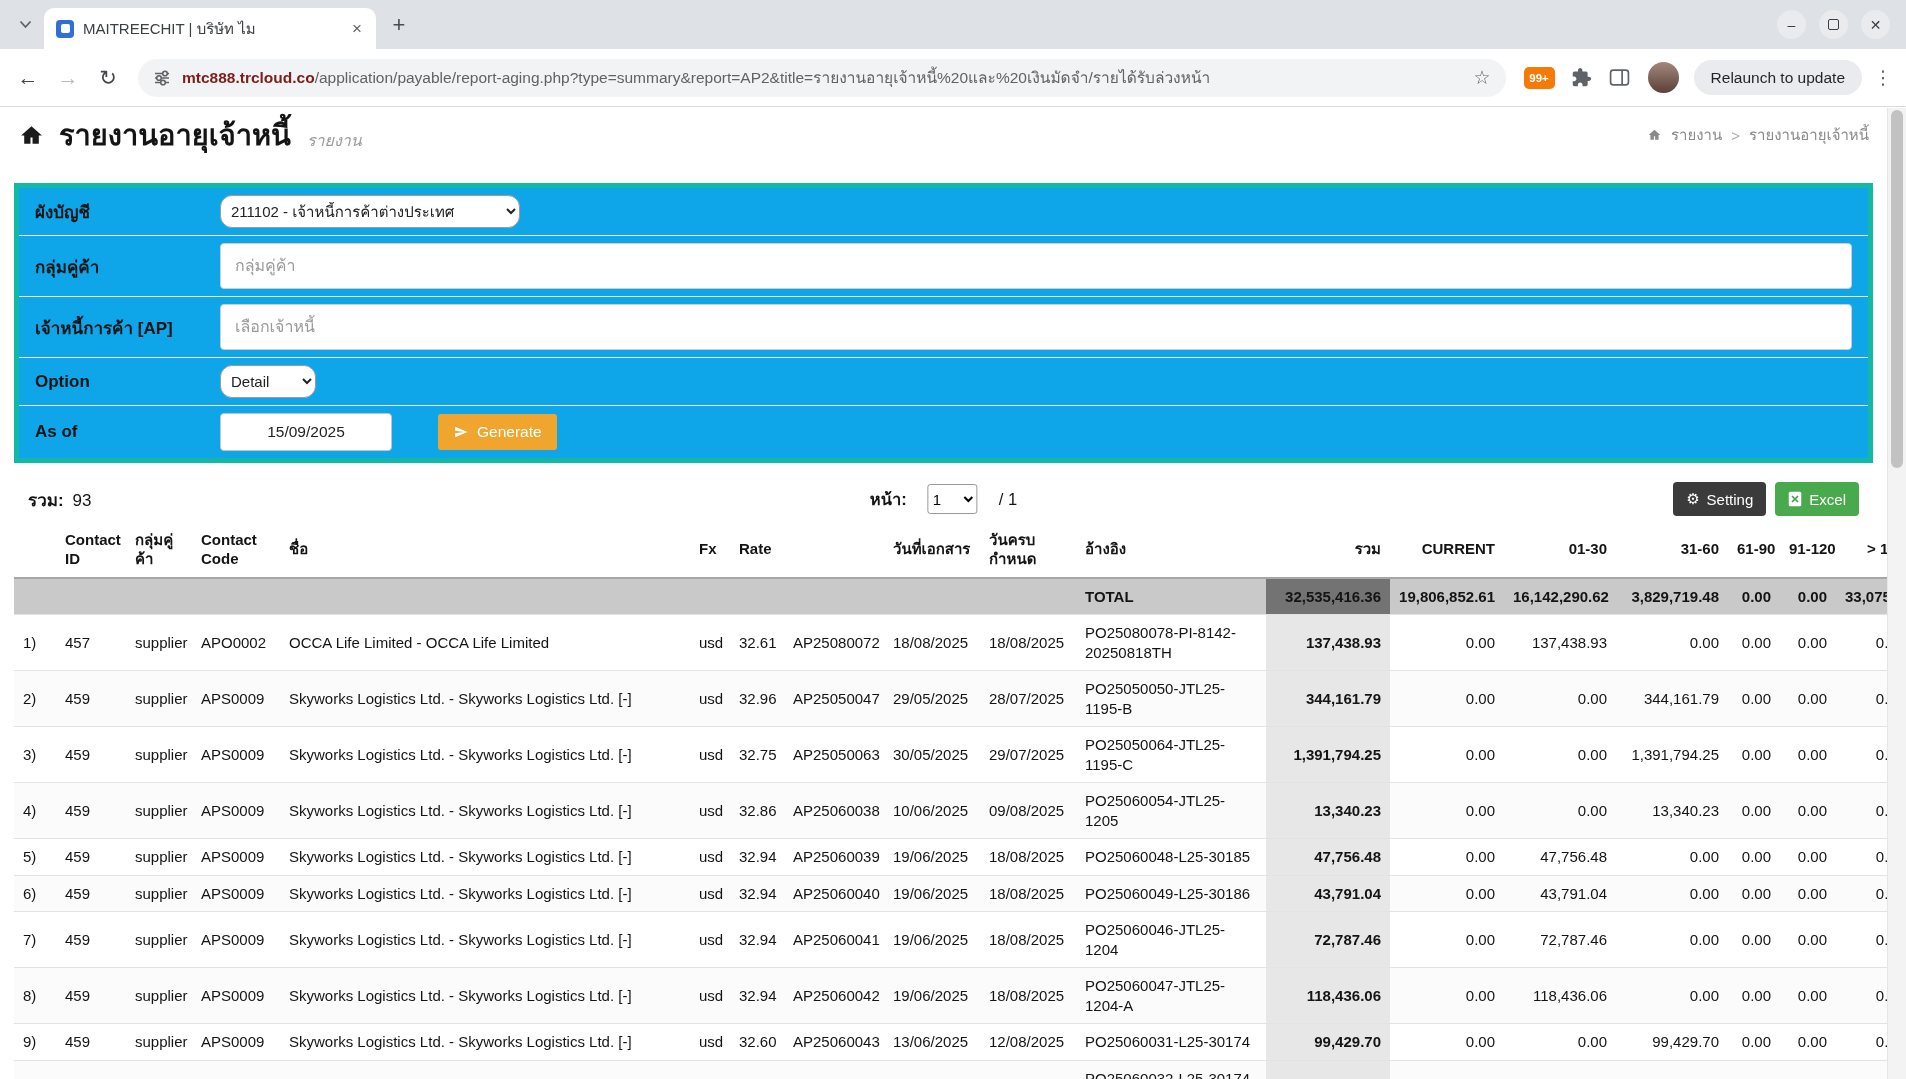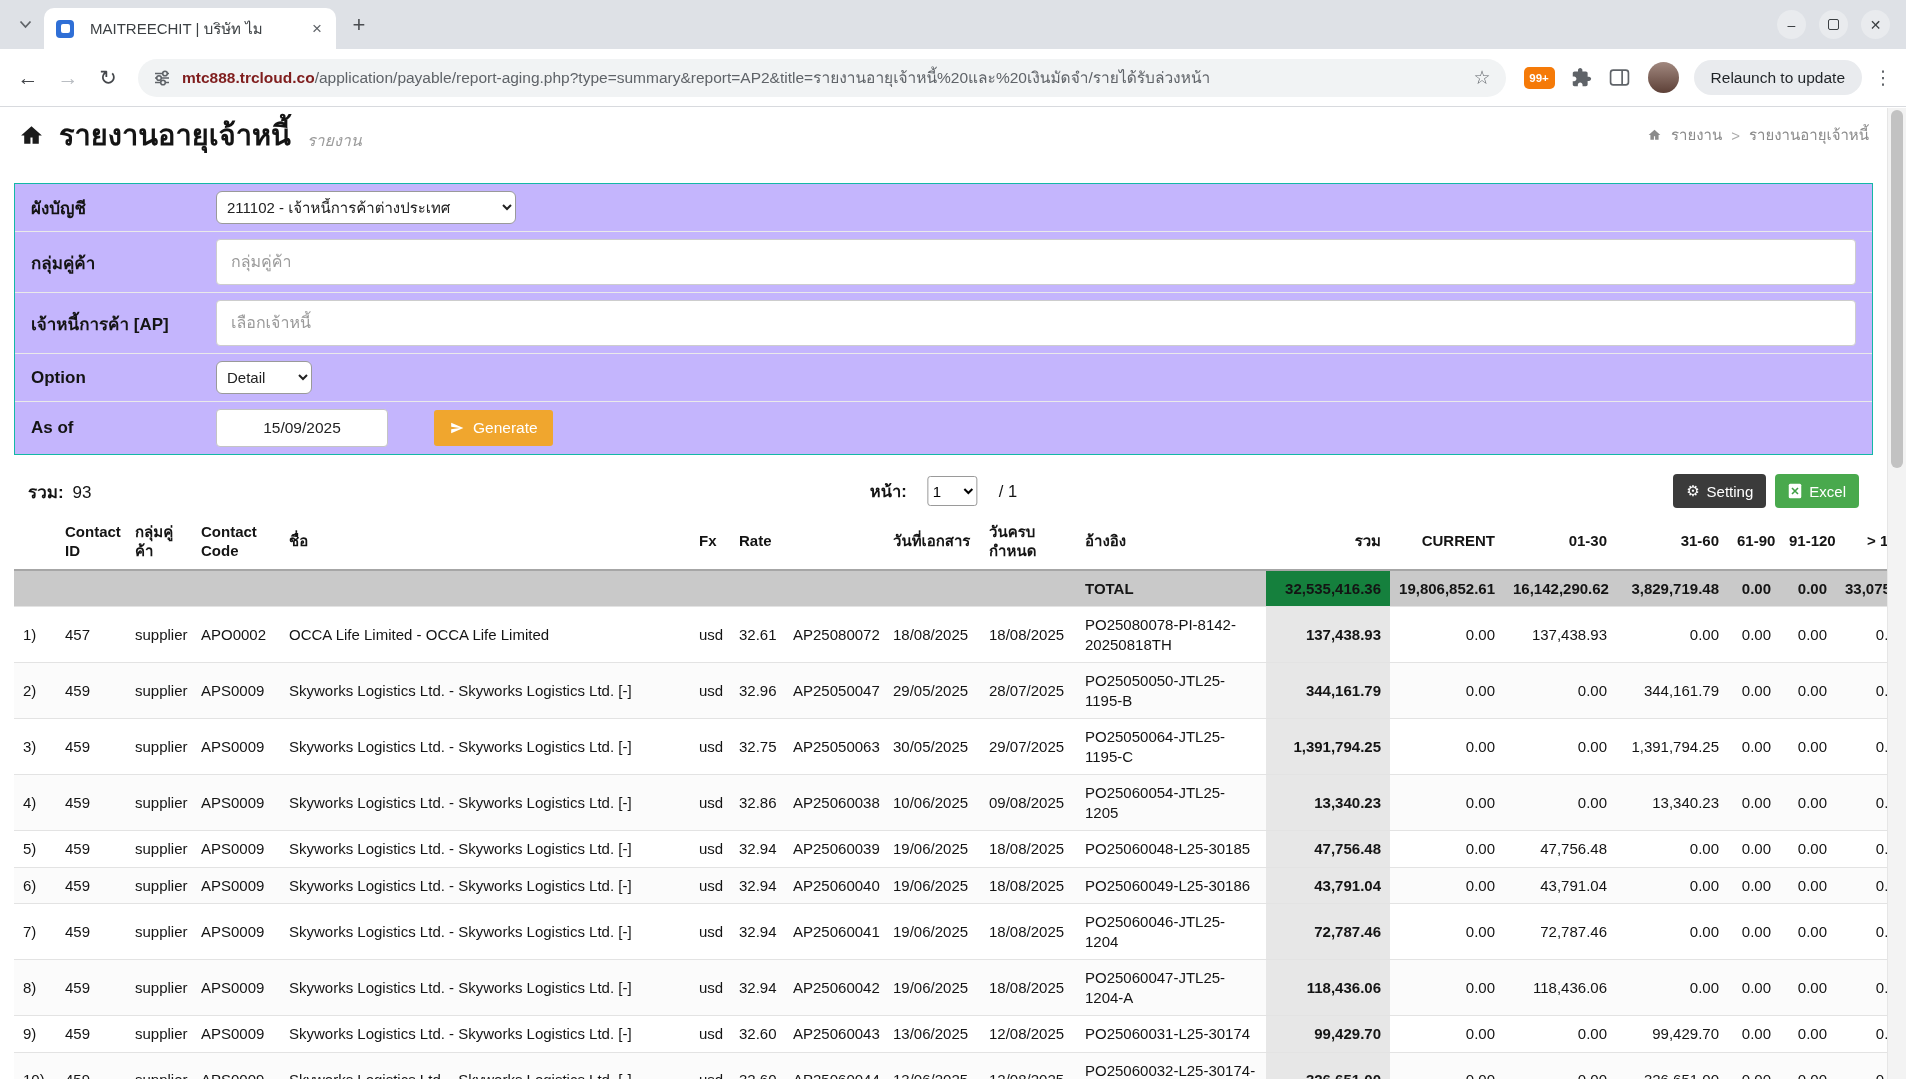--- a/index.html
+++ b/index.html
@@ -2,21 +2,21 @@
 <html><head>
 <meta charset="utf-8">
 <style>
   * { box-sizing: border-box; margin: 0; padding: 0; }
   html,body { width:1906px; height:1079px; overflow:hidden; font-family:"Liberation Sans", sans-serif; background:#fff; }
 
   
   .chrome { width:100%; }
   .tabstrip { height:49px; background:#dee1e6; display:flex; align-items:flex-end; padding:0 6px; }
   .tab-search-btn { width:30px; height:30px; border-radius:7px; display:flex; align-items:center; justify-content:center; color:#5f6368; align-self:center; margin:0 4px; font-size:14px; }
-  .tab { height:41px; width:292px; background:#fff; border-radius:10px 10px 0 0; display:flex; align-items:center; padding:0 8px 0 12px; gap:16px; }
+  .tab { height:41px; width:332px; background:#fff; border-radius:10px 10px 0 0; display:flex; align-items:center; padding:0 8px 0 12px; gap:9px; }
   .favicon { width:18px; height:18px; border-radius:4px; background:#2f6fd6; flex:none; display:flex; align-items:center; justify-content:center; }
   .fav-inner { width:9px; height:9px; background:#fff; border-radius:2px; }
   .tab-title { font-size:15px; color:#3c4043; white-space:nowrap; overflow:hidden; text-overflow:ellipsis; flex:1; }
   .tab-close { width:22px; height:22px; border-radius:50%; display:flex; align-items:center; justify-content:center; color:#5f6368; font-size:17px; flex:none; }
   .newtab-btn { width:30px; height:30px; border-radius:50%; display:flex; align-items:center; justify-content:center; color:#4a4d51; font-size:22px; align-self:center; margin-left:8px; }
   .win-controls { margin-left:auto; display:flex; gap:13px; align-items:center; align-self:center; padding-right:10px; }
   .win-btn { width:29px; height:29px; border-radius:50%; background:#e9ebee; color:#3c4043; display:flex; align-items:center; justify-content:center; font-size:14px; }
   .max-glyph { width:11px; height:11px; border:1.6px solid #3c4043; border-radius:2px; }
 
   .toolbar { height:58px; background:#fff; display:flex; align-items:center; padding:0 10px; gap:4px; border-bottom:1px solid #d8dade; }
@@ -33,26 +33,26 @@
   .menu-dots { width:26px; text-align:center; color:#5f6368; font-size:19px; letter-spacing:0; }
 
   
   .page { width:1887px; }
   .page-header { display:flex; align-items:center; padding:10px 18px; height:56px; }
   .page-title { font-size:29px; font-weight:700; color:#141414; margin-left:14px; }
   .page-subtitle { font-size:16px; color:#9b9b9b; font-style:italic; margin-left:16px; margin-top:10px; }
   .breadcrumb { margin-left:auto; display:flex; align-items:center; gap:9px; font-size:15px; color:#8b8b8b; }
   .crumb-sep { color:#aaa; }
 
-  .form-card { margin:20px 14px 0; border:1px solid #14b8a6; background:#c4b5fd; }
+  .form-card { margin:20px 14px 0; border:5px solid #14b8a6; background:#0ea5e9; }
   .form-row { display:flex; align-items:center; border-bottom:1px solid #eaeaea; padding:7px 16px; }
   .form-row:last-child { border-bottom:none; }
   .form-label { width:185px; flex:none; font-weight:700; font-size:17px; color:#141414; }
   .form-field { flex:1; display:flex; align-items:center; }
-  select.sel { height:33px; font-size:15px; border:1px solid #9a9a9a; border-radius:6px; background:#fff; padding:0 6px; color:#222; }
+  select.sel { height:33px; font-size:15px; border:1px solid #9a9a9a; border-radius:12px; background:#fff; padding:0 6px; color:#222; }
   .sel-account { width:300px; }
   .sel-option { width:96px; }
   input.txt { width:100%; height:46px; border:1px solid #cdcdcd; border-radius:4px; padding:0 14px; font-size:16px; color:#333; background:#fff; }
   input.txt::placeholder { color:#9a9a9a; }
   input.date { width:172px; height:38px; border:1px solid #c4c4c4; border-radius:4px; text-align:center; font-size:15.5px; color:#222; background:#fff; }
   .generate-btn { height:36px; margin-left:46px; padding:0 15px; background:#f0a62e; color:#fff; font-size:15.5px; border:none; border-radius:3px; display:flex; align-items:center; gap:8px; font-weight:500; }
 
   .summary-bar { position:relative; display:flex; align-items:center; margin:18px 14px 6px; height:36px; padding:0 14px; }
   .sum-left { display:flex; align-items:baseline; gap:9px; font-size:17px; color:#141414; }
   .sum-label { font-weight:700; }
@@ -67,21 +67,21 @@
   table.aging { width:100%; border-collapse:collapse; table-layout:fixed; font-size:15px; color:#141414; }
   table.aging th { font-weight:700; padding:8px 9px; vertical-align:middle; border-bottom:2px solid #a6a6a6; line-height:1.25; text-align:left; overflow:hidden; }
   table.aging td { padding:8px 9px; border-bottom:1px solid #e3e3e3; vertical-align:middle; line-height:1.3; overflow:hidden; }
   table.aging .ta-r { text-align:right; white-space:nowrap; }
   table.aging td.col-sum { background:#e7e7e7; font-weight:700; }
   table.aging td.col-name { white-space:nowrap; }
   table.aging td.col-ref { word-break:break-word; }
   table.aging tbody tr:nth-child(2n+3) td { background:#fbfbfb; }
   table.aging tbody tr:nth-child(2n+3) td.col-sum { background:#e7e7e7; }
   table.aging tbody tr.total-row td { background:#c9c9c9; font-weight:700; }
-  table.aging tbody tr.total-row td.col-sum { background:#15803d; }
+  table.aging tbody tr.total-row td.col-sum { background:#737373; }
 
   
   .v-scrollbar { position:fixed; top:108px; right:0; bottom:0; width:19px; background:#f3f3f3; border-left:1px solid #e6e6e6; }
   .v-thumb { position:absolute; top:2px; left:3px; right:3px; height:358px; background:#c2c2c2; border-radius:8px; }
 </style>
 </head>
 <body>
 
 <div class="chrome">
   <div class="tabstrip">

